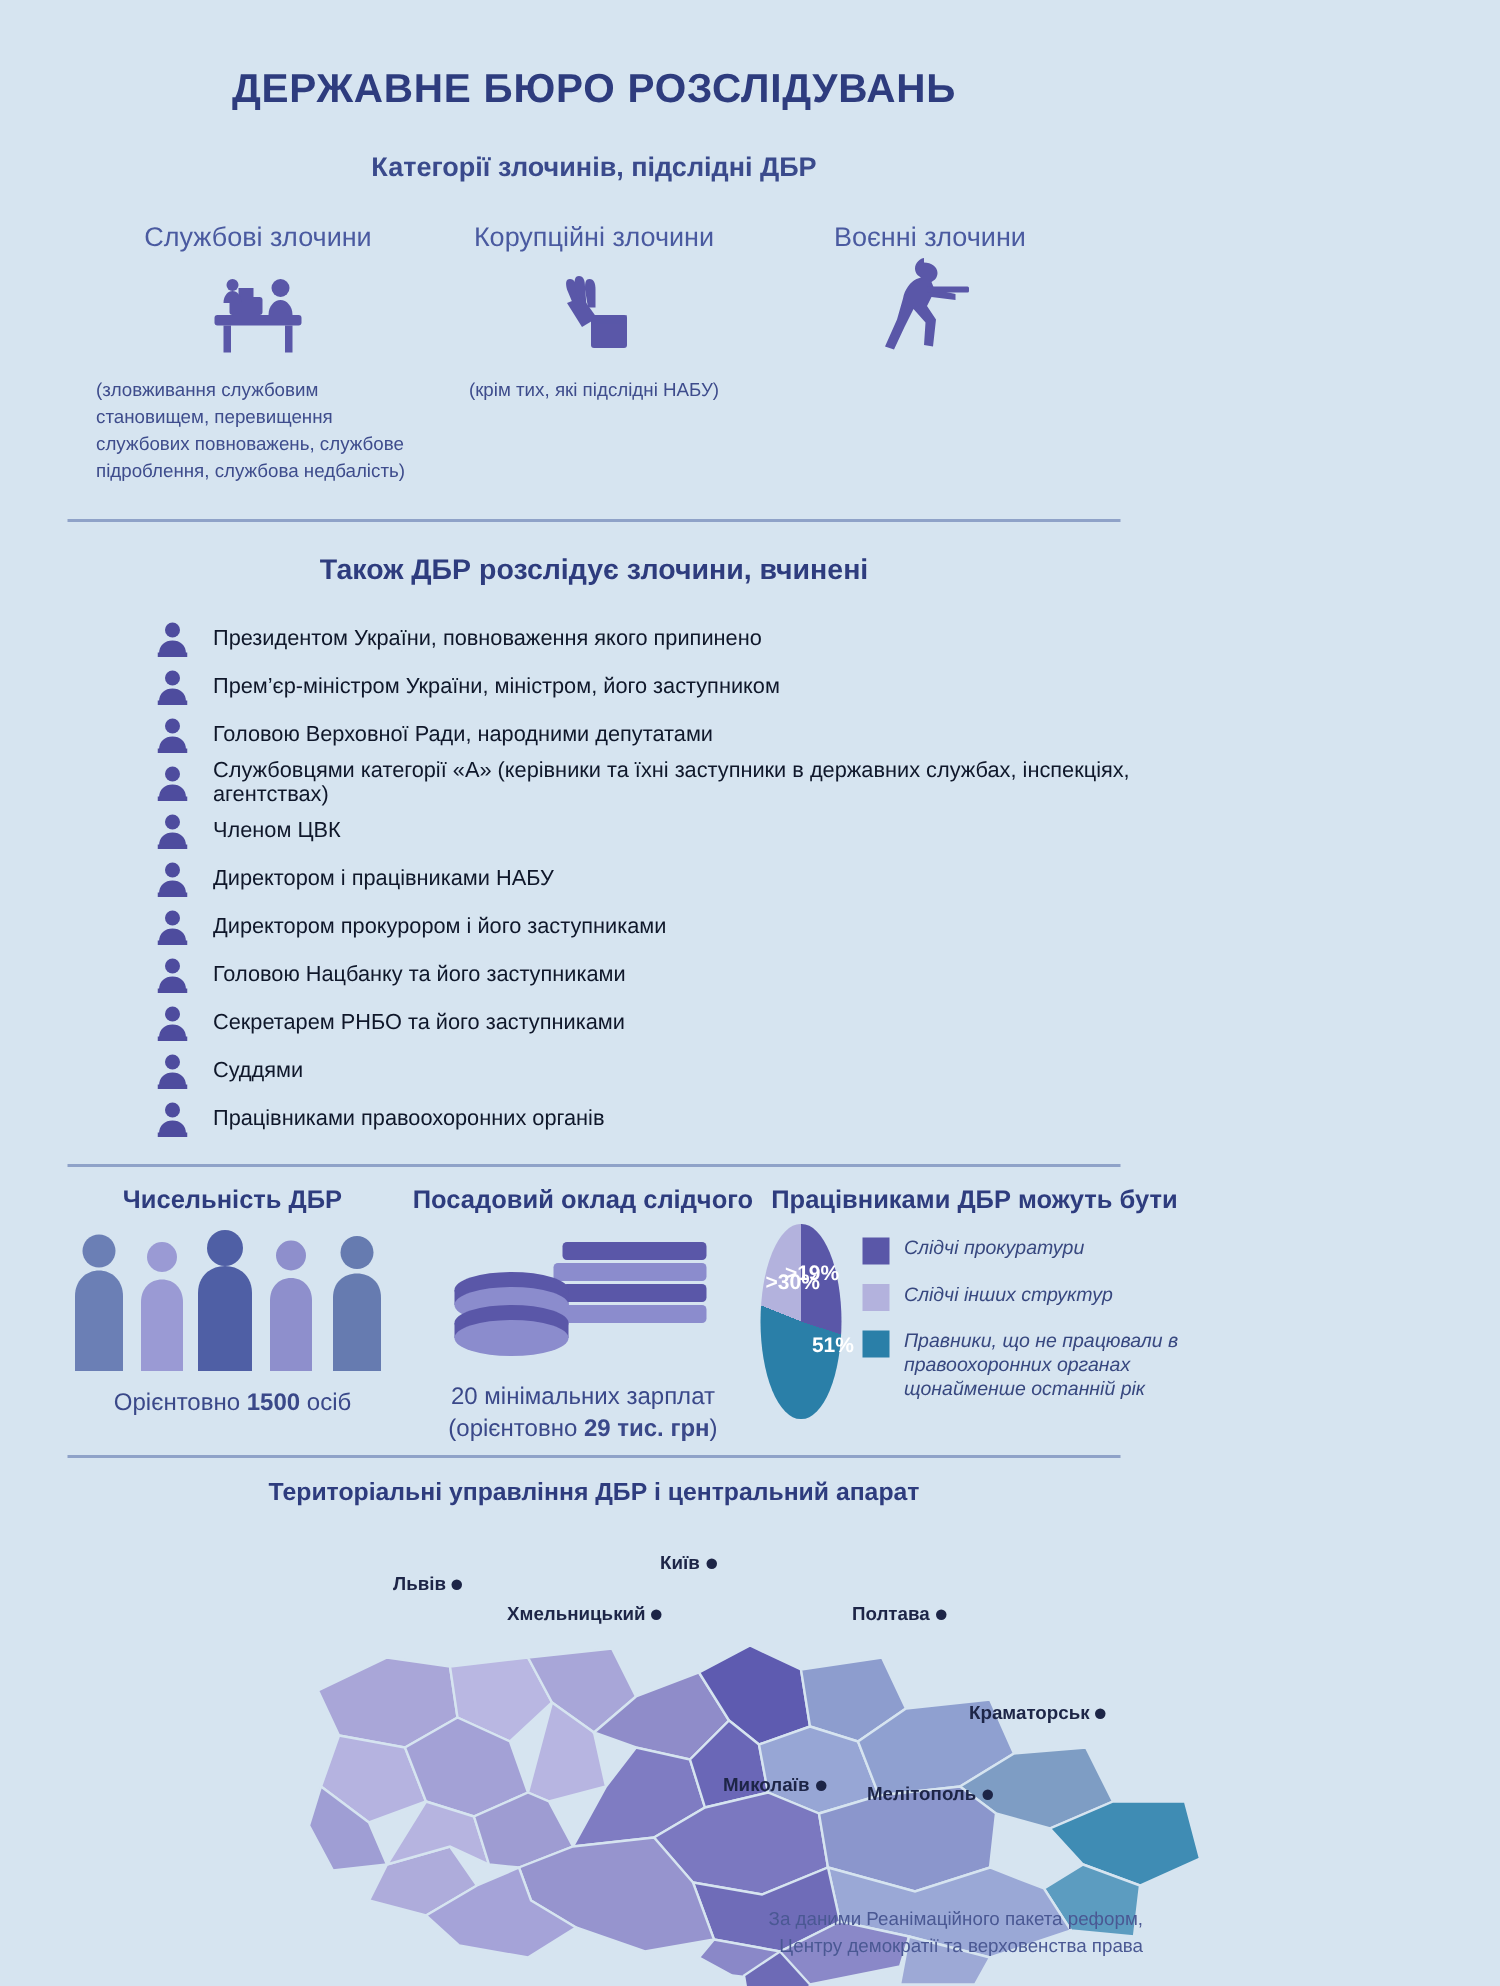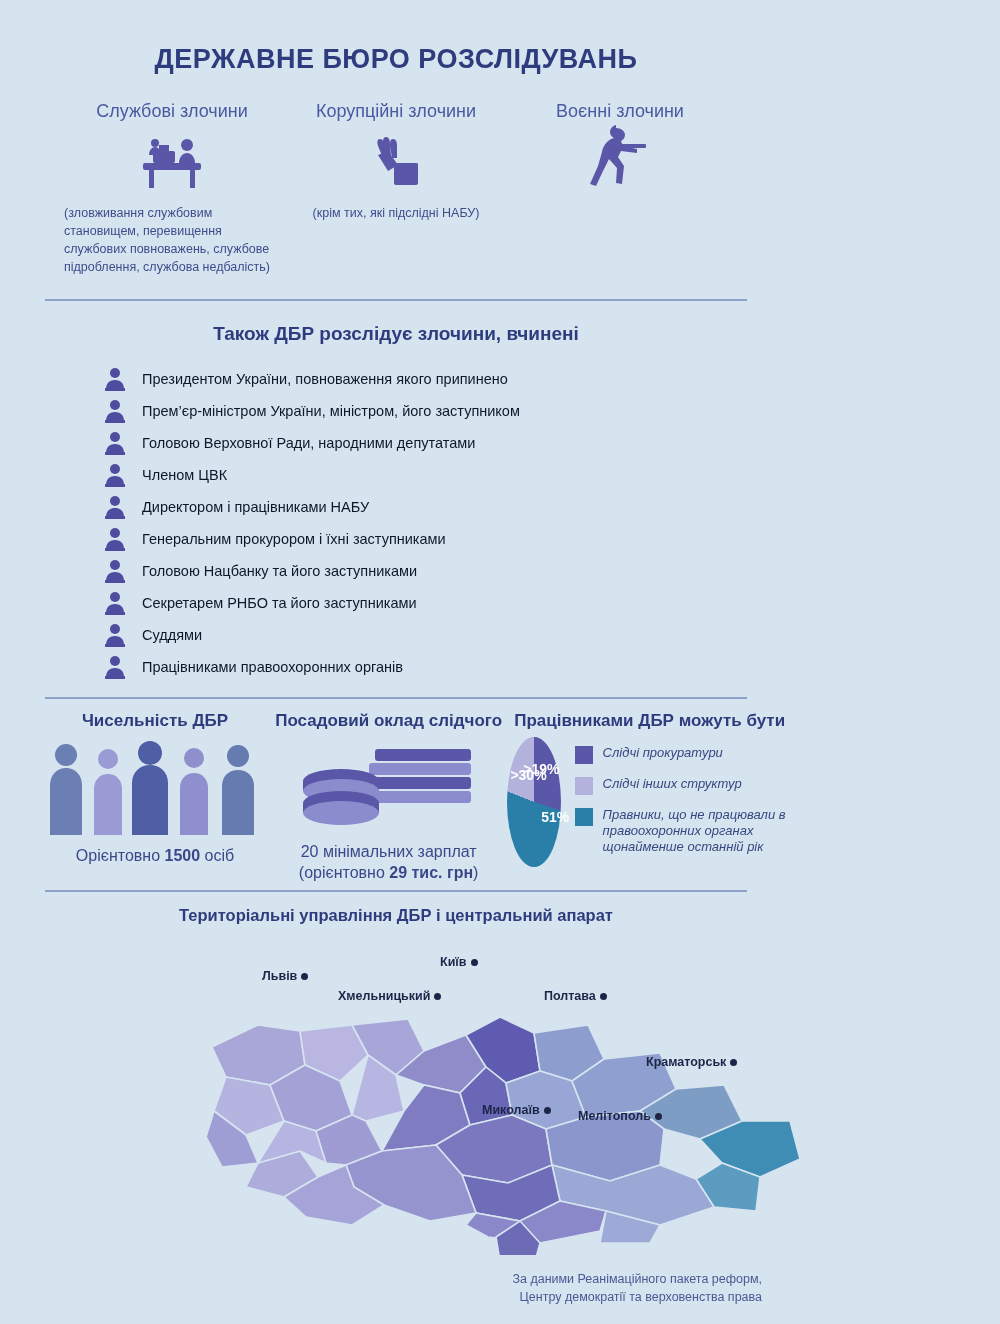--- a/index.html
+++ b/index.html
@@ -219,20 +219,21 @@
     color: #4a5893;
     line-height: 1.45;
   }
 </style>
 </head>
 <body>
 
 <div class="page">
 
   <div class="main-title">ДЕРЖАВНЕ БЮРО РОЗСЛІДУВАНЬ</div>
+  <div class="subtitle">Категорії злочинів, підслідні ДБР</div>
 
   <div class="categories">
 
     <div class="cat">
       <div class="cat-title">Службові злочини</div>
       <div class="cat-icon">
         <svg width="78" height="62" viewBox="0 0 78 62">
           <g fill="#5a57a8">
             <rect x="10" y="30" width="58" height="7" rx="2"></rect>
             <rect x="16" y="37" width="5" height="18"></rect>
@@ -325,20 +326,32 @@
     <div class="also-item">
       <span class="p-icon">
         <svg width="20" height="24" viewBox="0 0 20 24">
             <g fill="#4e4c9e">
               <circle cx="10" cy="6" r="5"></circle>
               <path d="M1 22c0-6 4-9 9-9s9 3 9 9z"></path>
               <rect x="0" y="21" width="20" height="3"></rect>
             </g>
           </svg>
       </span>
+      <span class="txt">Службовцями категорії «А» (керівники та їхні заступники в державних службах,  інспекціях, агентствах)</span>
+    </div>
+    <div class="also-item">
+      <span class="p-icon">
+        <svg width="20" height="24" viewBox="0 0 20 24">
+            <g fill="#4e4c9e">
+              <circle cx="10" cy="6" r="5"></circle>
+              <path d="M1 22c0-6 4-9 9-9s9 3 9 9z"></path>
+              <rect x="0" y="21" width="20" height="3"></rect>
+            </g>
+          </svg>
+      </span>
       <span class="txt">Членом ЦВК</span>
     </div>
     <div class="also-item">
       <span class="p-icon">
         <svg width="20" height="24" viewBox="0 0 20 24">
             <g fill="#4e4c9e">
               <circle cx="10" cy="6" r="5"></circle>
               <path d="M1 22c0-6 4-9 9-9s9 3 9 9z"></path>
               <rect x="0" y="21" width="20" height="3"></rect>
             </g>
@@ -349,21 +362,21 @@
     <div class="also-item">
       <span class="p-icon">
         <svg width="20" height="24" viewBox="0 0 20 24">
             <g fill="#4e4c9e">
               <circle cx="10" cy="6" r="5"></circle>
               <path d="M1 22c0-6 4-9 9-9s9 3 9 9z"></path>
               <rect x="0" y="21" width="20" height="3"></rect>
             </g>
           </svg>
       </span>
-      <span class="txt">Генеральним прокурором і їхні заступниками</span>
+      <span class="txt">Директором прокурором і його заступниками</span>
     </div>
     <div class="also-item">
       <span class="p-icon">
         <svg width="20" height="24" viewBox="0 0 20 24">
             <g fill="#4e4c9e">
               <circle cx="10" cy="6" r="5"></circle>
               <path d="M1 22c0-6 4-9 9-9s9 3 9 9z"></path>
               <rect x="0" y="21" width="20" height="3"></rect>
             </g>
           </svg>
@@ -544,21 +557,21 @@
 
     <span class="city" style="left:262px; top:44px;">
       <span>Львів</span><span class="dot"></span>
     </span>
     <span class="city" style="left:338px; top:64px;">
       <span>Хмельницький</span><span class="dot"></span>
     </span>
     <span class="city" style="left:440px; top:30px;">
       <span>Київ</span><span class="dot"></span>
     </span>
-    <span class="city" style="left:544px; top:64px;">
+    <span class="city" style="left:568px; top:64px;">
       <span>Полтава</span><span class="dot"></span>
     </span>
     <span class="city" style="left:646px; top:130px;">
       <span>Краматорськ</span><span class="dot"></span>
     </span>
     <span class="city" style="left:482px; top:178px;">
       <span>Миколаїв</span><span class="dot"></span>
     </span>
     <span class="city" style="left:578px; top:184px;">
       <span>Мелітополь</span><span class="dot"></span>

